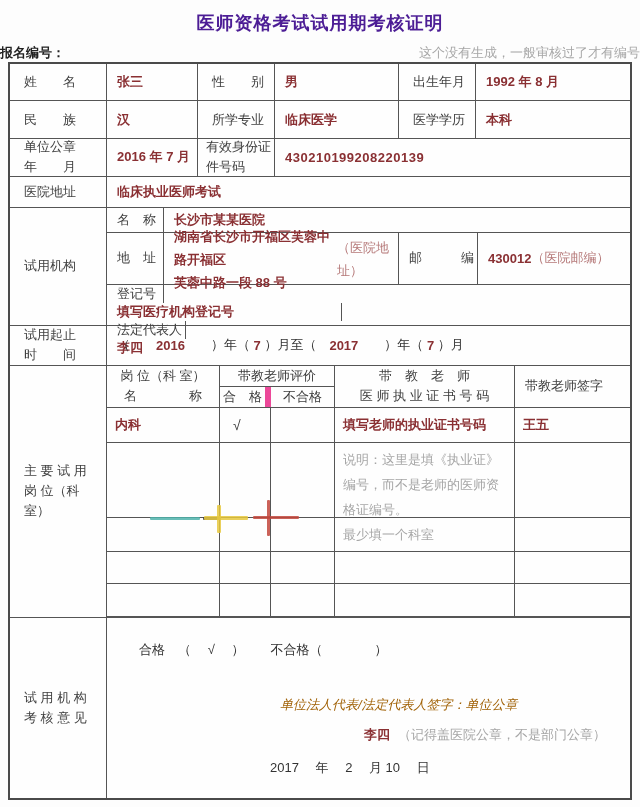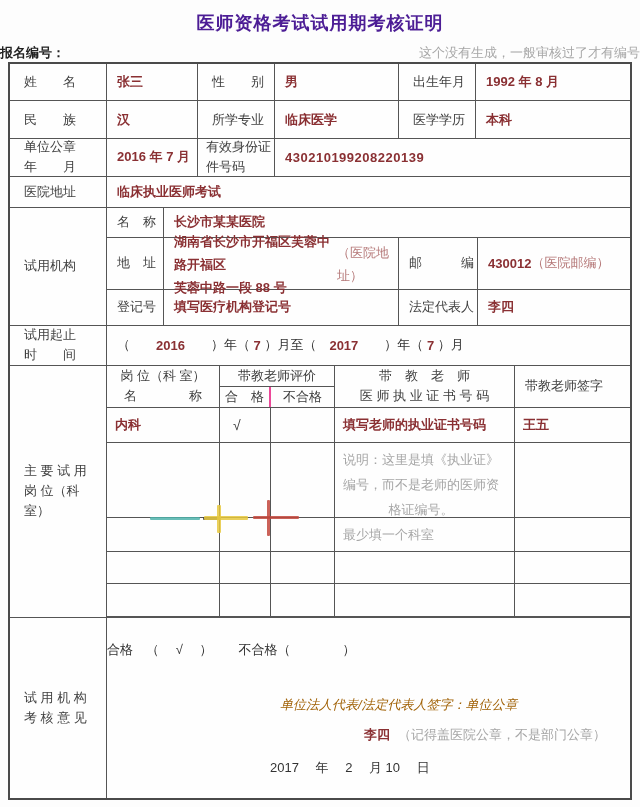--- a/index.html
+++ b/index.html
@@ -35,43 +35,43 @@
   .h38 { height:38px; } .h31 { height:31px; } .h40 { height:40px; }
   .w97 { width:97px; } .w91 { width:91px; } .w77 { width:77px; }
   .w124 { width:124px; } .w57 { width:57px; } .w235 { width:235px; }
   .w79 { width:79px; }
 
   
   .orgrow { height:118px; }
   .orgright { flex:1; display:flex; flex-direction:column; }
   .subrow { display:flex; border-bottom:1px solid #555; }
   .subrow:last-child { border-bottom:none; }
-  .sub-name { height:35px; } .sub-addr { height:52px; } .sub-reg { height:40px; }
+  .sub-name { height:35px; } .sub-addr { height:52px; } .sub-reg { height:40px;flex-direction:column; }
   .addrval { line-height:23px; padding-top:2px; }
   .litered { color:#b57878; font-weight:400; }
 
   
   .periodval { font-size:13px; color:#333; padding-left:10px; white-space:pre; }
   .periodval .num { color:#8a3033; font-weight:700; }
 
   
   .posrow { height:252px; }
   .postable { flex:1; display:flex; flex-direction:column; position:relative; }
   .prow { display:flex; border-bottom:1px solid #555; }
   .prow:last-child { border-bottom:none; }
   .pc { border-right:1px solid #555; display:flex; align-items:center; }
   .pc.last { border-right:none; flex:1; }
-  .pw113 { width:113px; } .pw51 { width:51px; } .pw64 { width:64px; } .pw180 { width:180px;text-align:center; }
+  .pw113 { width:113px; } .pw51 { width:51px; } .pw64 { width:64px; } .pw180 { width:180px; }
   .phead { height:43px; }
   .phead .pc { font-size:13px; color:#3f3f3f; }
   .evalcol { width:115px; display:flex; flex-direction:column; border-right:1px solid #555; }
   .evaltop { height:21px; border-bottom:1px solid #555; display:flex; align-items:center; justify-content:center; font-size:13px; }
   .evalbot { flex:1; display:flex; }
   .evalbot .half { display:flex; align-items:center; justify-content:center; font-size:13px; }
-  .evalbot .half.pass { width:51px; border-right:2px solid #ec4899; }
+  .evalbot .half.pass { width:51px; border-right:6px solid #ec4899; }
   .evalbot .half.fail { flex:1; }
   .pdata { height:35px; }
   .checkmark { font-size:14px; color:#3a3a3a; padding-left:13px; font-weight:400; }
   .noterow { height:75px; }
   .notetext { font-size:13px; color:#a6a6a6; line-height:25px; white-space:pre-line; padding:4px 6px 0 8px; align-self:flex-start; }
   .note2row { height:34px; }
   .note2 { font-size:13px; color:#a6a6a6; padding-left:8px; }
   .h32 { height:32px; } .h33 { height:33px; }
   .posval { padding-left:8px; }
 
@@ -81,21 +81,21 @@
   .mk-dark   { left:96px;  top:151px; width:18px; height:3px; background:#3c3c3c; }
   .mk-yel-v  { left:110px; top:139px; width:4px;  height:28px; background:#e6c83e; }
   .mk-yel-h  { left:97px;  top:150px; width:44px; height:4px;  background:#e6c83e; }
   .mk-red-v  { left:160px; top:134px; width:3px;  height:36px; background:#c2463c; }
   .mk-red-h  { left:146px; top:150px; width:46px; height:3px;  background:#c2463c; }
 
   
   .opinrow { height:183px; }
   .opincontent { flex:1; position:relative; font-size:13px; }
   .opline { position:absolute; white-space:pre; }
-  .op-result { left:0; top:23px; color:#333; }
+  .op-result { left:32px; top:23px; color:#333; }
   .op-sign   { left:173px; top:78px; color:#a16207;font-style:italic; }
   .op-signer { left:257px; top:108px; }
   .op-signer .name { color:#8a3033; font-weight:700; }
   .op-signer .note { color:#a6a6a6; margin-left:8px; }
   .op-date   { left:163px; top:141px; color:#333; }
 
   .ce { justify-content:center; padding-left:0; text-align:center; }
   .idnum { letter-spacing:.5px; }
 </style>
 </head>

